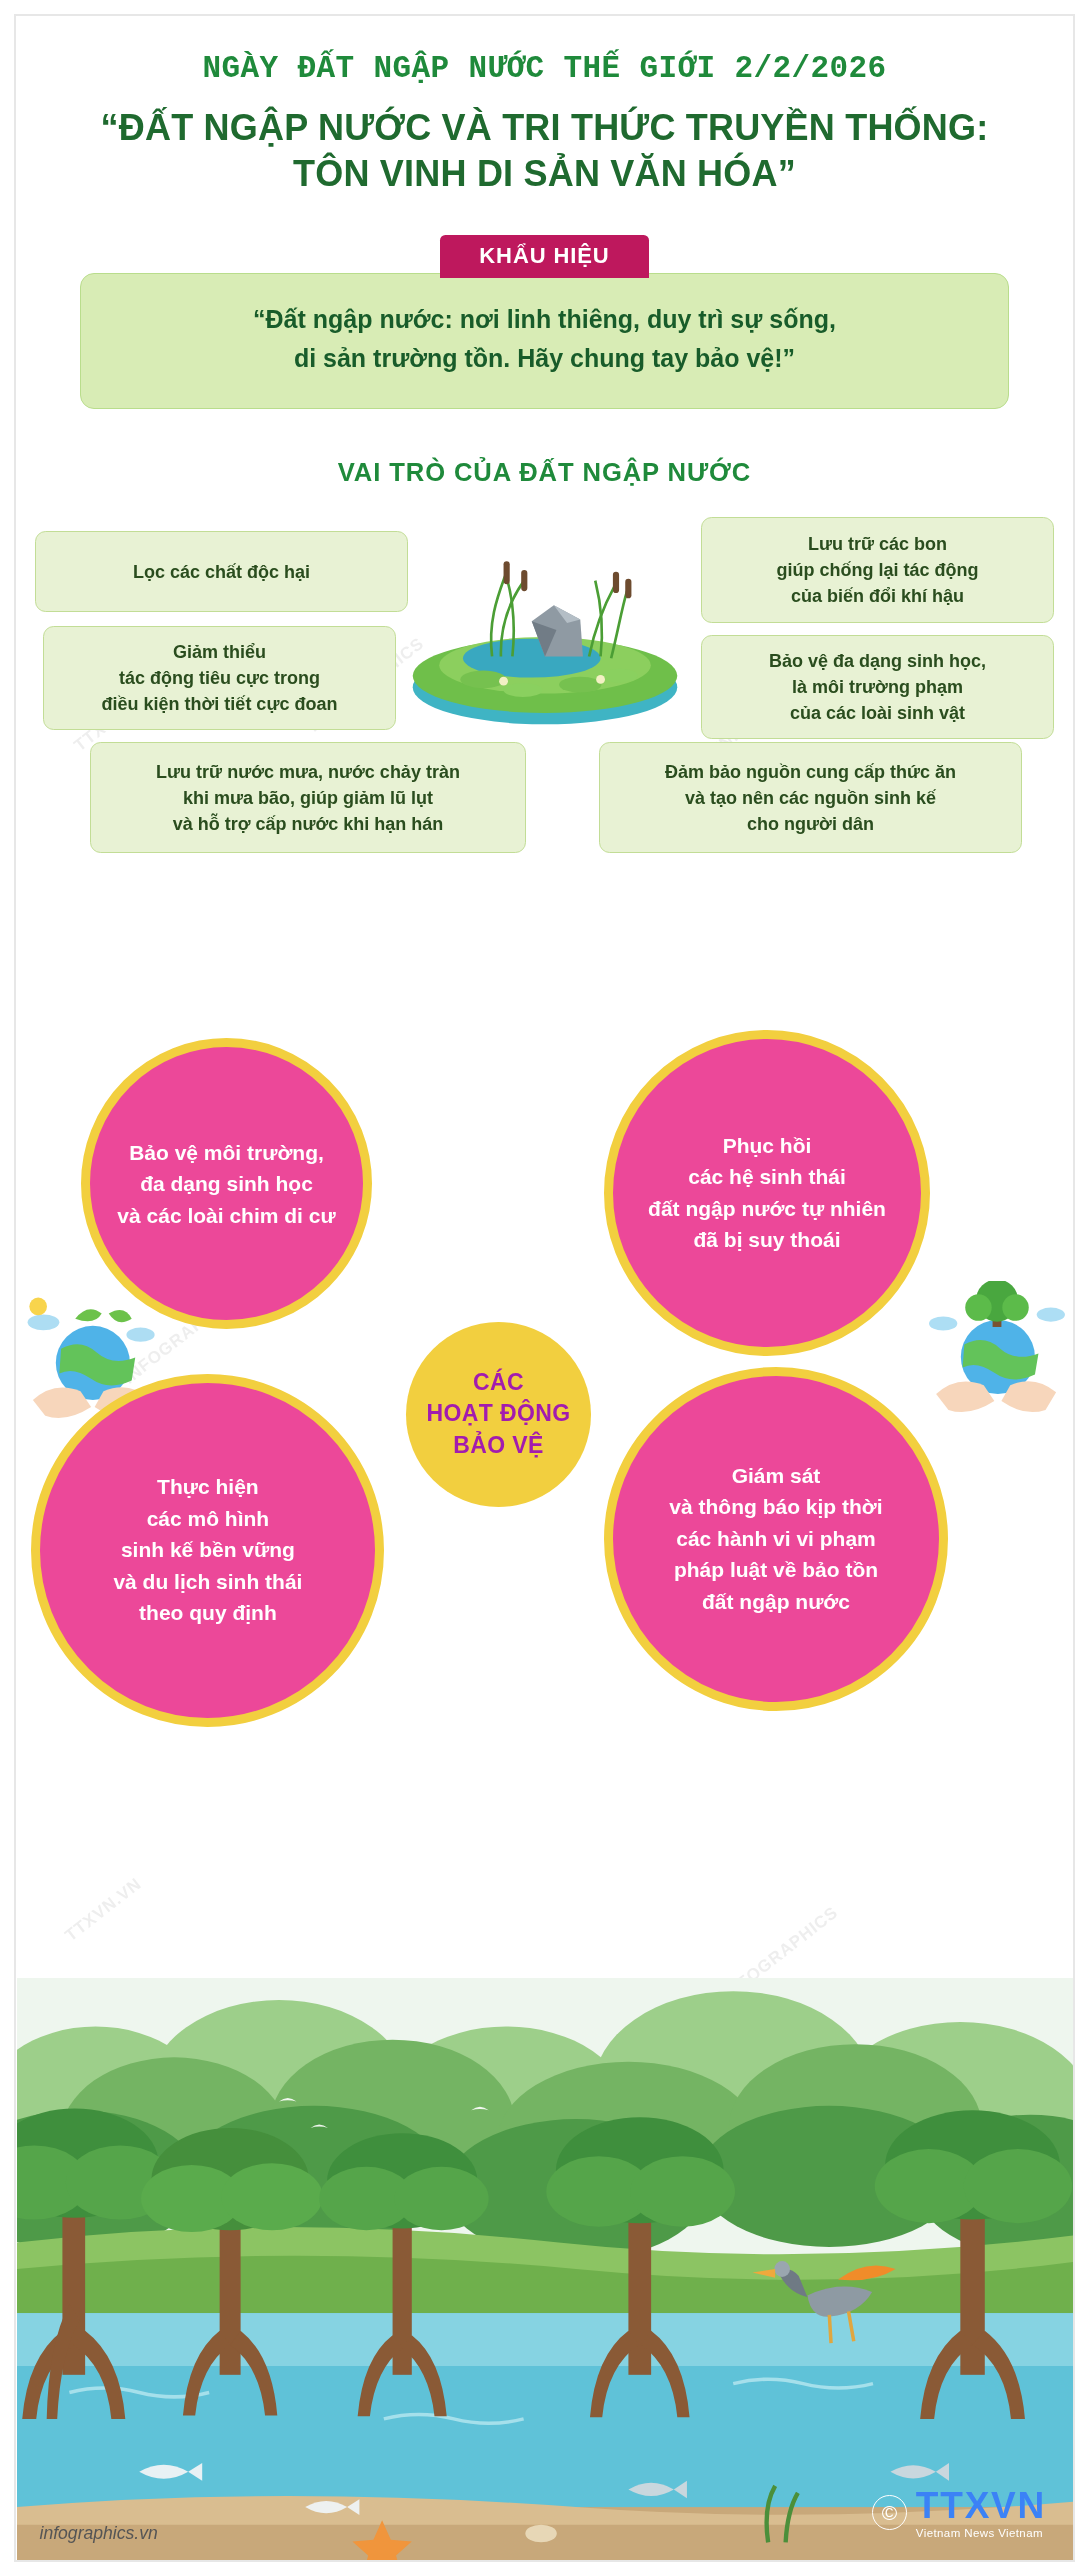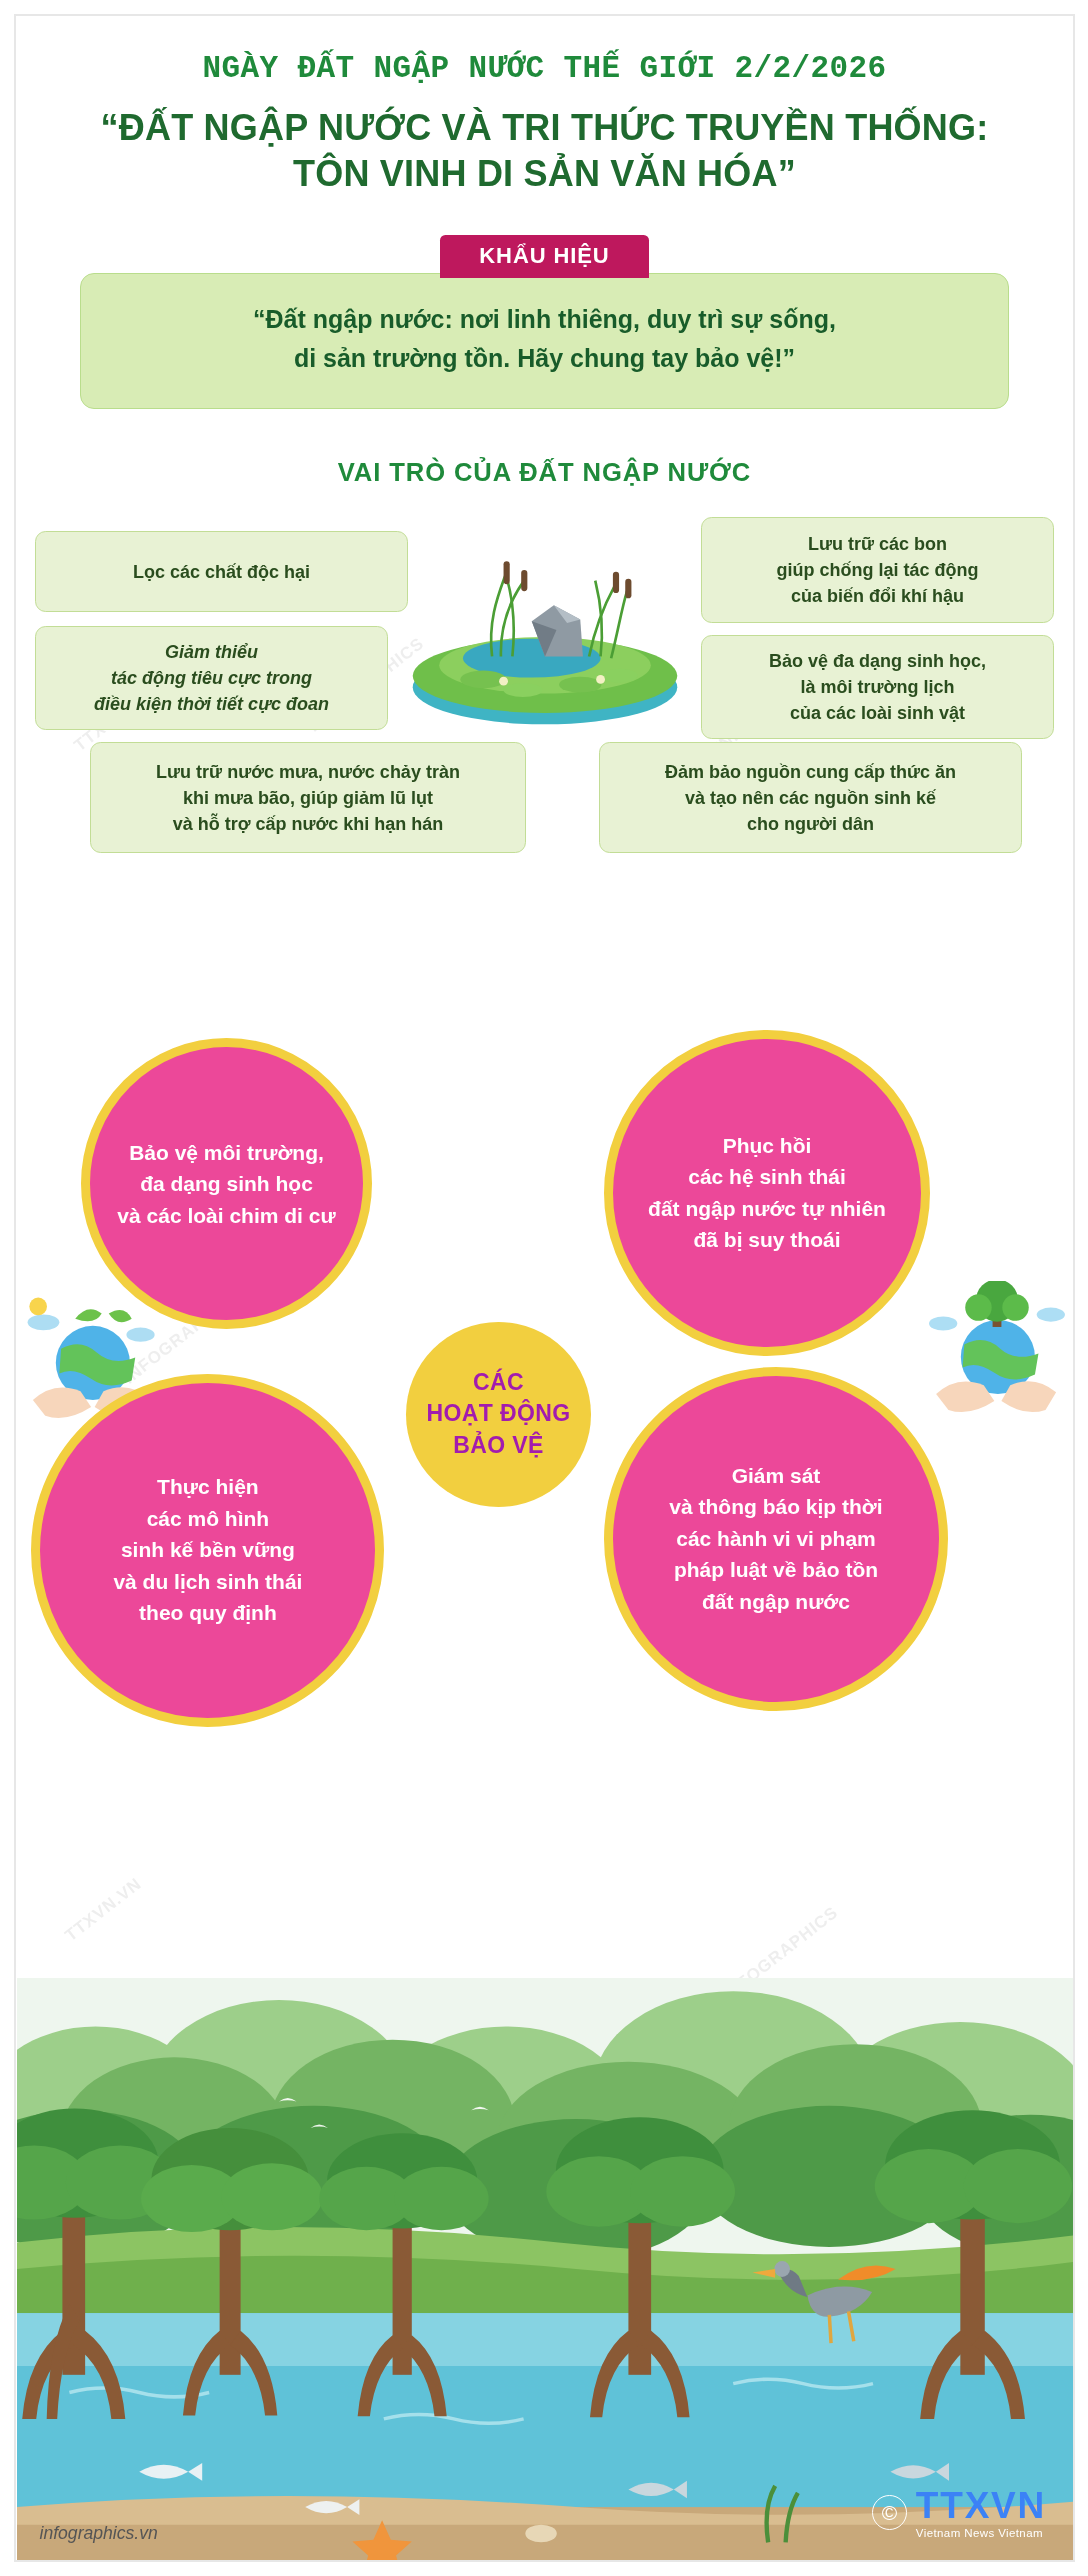--- a/index.html
+++ b/index.html
@@ -96,21 +96,21 @@
     font-size: 18px;
     font-weight: bold;
     line-height: 1.45;
     text-align: center;
     display: flex;
     align-items: center;
     justify-content: center;
     padding: 8.8px 12.3px;
   }
   .r0 { left: 30px;  top: 25px;  width: 373px; height: 81px; text-align: center; }
-  .r1 { left: 30px;  top: 120px; width: 353px; height: 104px; font-style: italic; }
+  .r1 { left: 38px;  top: 120px; width: 353px; height: 104px; }
   .r2 { left: 85px;  top: 236px; width: 436px; height: 111px; }
   .r3 { right: 30px; top: 10.6px;  width: 353px; height: 106px; }
   .r4 { right: 30px; top: 129px; width: 353px; height: 104px; }
   .r5 { right: 62px; top: 236px; width: 423px; height: 111px; }
 
   
   .pond {
     position: absolute;
     left: 50%;
     top: 17.6px;
@@ -298,21 +298,21 @@
     <div class="role-box r1" style="white-space:pre-line;">Giảm thiểu
 tác động tiêu cực trong
 điều kiện thời tiết cực đoan</div>
     <div class="role-box r2" style="white-space:pre-line;">Lưu trữ nước mưa, nước chảy tràn
 khi mưa bão, giúp giảm lũ lụt
 và hỗ trợ cấp nước khi hạn hán</div>
     <div class="role-box r3" style="white-space:pre-line;">Lưu trữ các bon
 giúp chống lại tác động
 của biến đổi khí hậu</div>
     <div class="role-box r4" style="white-space:pre-line;">Bảo vệ đa dạng sinh học,
-là môi trường lịch
+là môi trường phạm
 của các loài sinh vật</div>
     <div class="role-box r5" style="white-space:pre-line;">Đảm bảo nguồn cung cấp thức ăn
 và tạo nên các nguồn sinh kế
 cho người dân</div>
   </div>
 
   <div class="activities">
 
     <svg class="hand-globe hg-left" viewBox="0 0 170 180">
       <circle cx="86" cy="78" r="42" fill="#4fb3e8"></circle>

